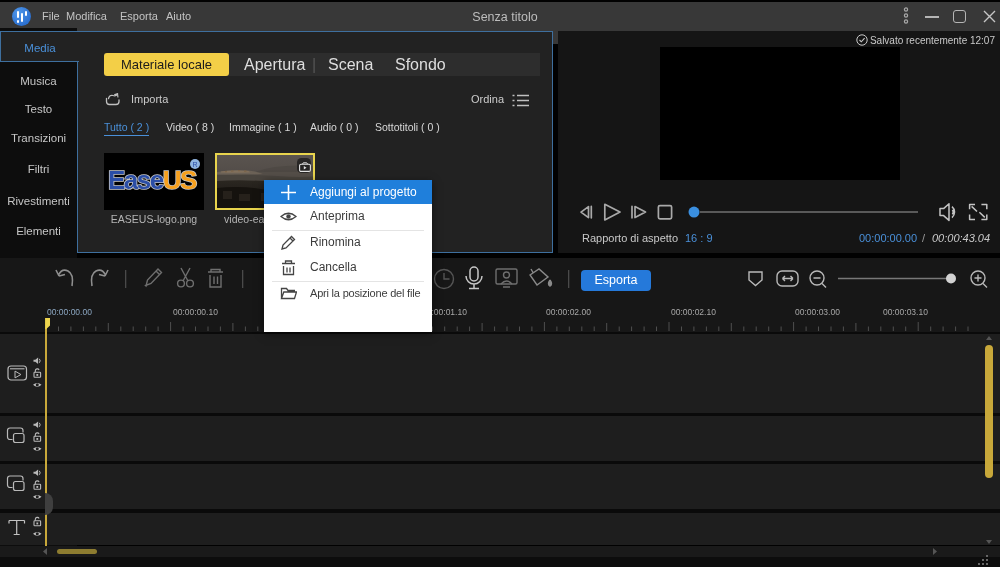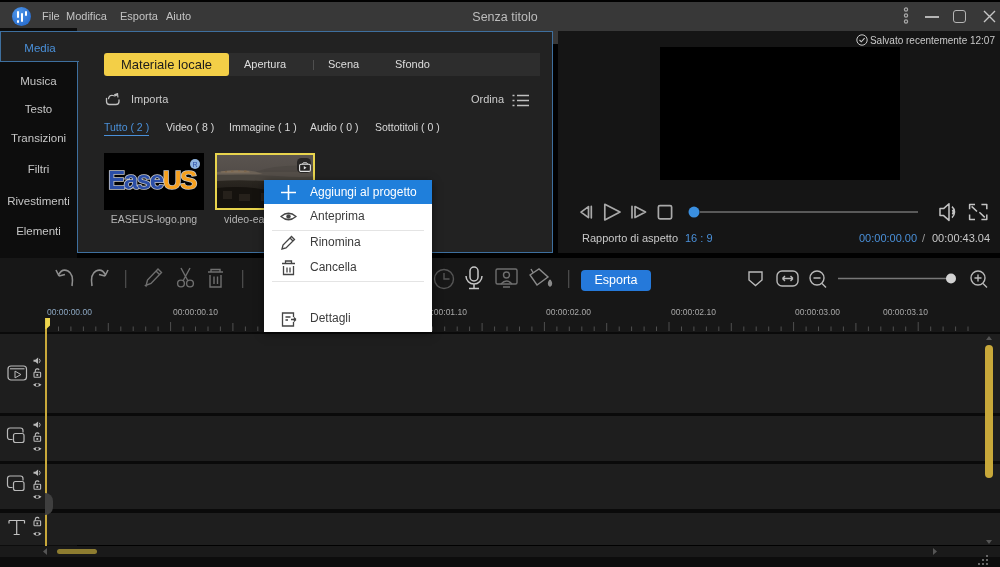--- a/index.html
+++ b/index.html
@@ -26,21 +26,21 @@
   #mediapanel { left:77px; top:31px; width:476px; height:222px; background:#222222;
     border:1px solid #3e6f9e; }
   #mediatab { left:0px; top:31px; width:79px; height:31px; background:#222222;
     border:1px solid #3e6f9e; border-right:none; color:#4a90d9; font-size:11.5px;
     text-align:center; line-height:32px; z-index:3;}
   #tabstrip { left:26px; top:21px; width:436px; height:23px; background:#2d2d2d; }
   #tab-active { position:absolute; left:0; top:0; width:125px; height:23px;
     background:#f3cf47; border-radius:3px; color:#1c1c1c; font-size:13px;
     text-align:center; line-height:23px; }
   .tablabel { position:absolute; top:0; height:23px; line-height:23px;
-    color:#dedede; font-size:11px; }
+    color:#dedede; font-size:16px; }
   #importrow { left:26px; top:60px; width:436px; height:20px; color:#cccccc; font-size:11px; }
   #filterrow { left:26px; top:89px; width:436px; height:16px; font-size:10.5px; color:#d8d8d8; }
   .thumb { position:absolute; top:121px; width:100px; height:57px; background:#000; }
   .caption { position:absolute; top:180.5px; width:100px; text-align:center;
     color:#b5b5b5; font-size:10.5px; }
 
   
   #preview { left:558px; top:31px; width:442px; height:222px; background:#151515; }
   #saved { position:absolute; right:5px; top:2.5px; color:#c9c9c9; font-size:10px; }
   #screen { position:absolute; left:102px; top:16px; width:240px; height:133px; background:#000; }
@@ -235,21 +235,21 @@
           <path d="M394 10.6 A7.2 7.2 0 0 1 394 21.6 M394.3 14 A3 3 0 0 1 394.3 18.2"></path>
           <path d="M417 8.4 H411.6 V13.2 M423.4 8.4 H428.8 V13.2 M428.8 18.6 V23.4 H423.4 M417 23.4 H411.6 V18.6 M413.6 10.4 L419 15.5 M426.8 21.4 L421.4 16.3"></path>
         </g>
       </svg>
     </div>
     <div class="abs" id="previnfo">
       <span style="position:absolute; left:24px;">Rapporto di aspetto</span>
       <span class="blue" style="position:absolute; left:127px;">16 : 9</span>
       <span class="blue" style="position:absolute; left:301px;">00:00:00.00</span>
       <span style="position:absolute; left:364px; color:#9a9a9a;">/</span>
-      <span style="position:absolute; left:374px;">00:00:43.04</span>
+      <span style="position:absolute; left:374px;font-style:italic;">00:00:43.04</span>
     </div>
   </div>
 
   <div class="abs" id="toolbar">
     <svg class="abs" style="left:0; top:0;" width="1000" height="44" viewBox="0 0 1000 44">
 
       <g fill="none" stroke="#8f8f8f" stroke-width="1.6">
         <path d="M59 18 L56 12 M59 18 L65 16.5 M58.5 17 Q62 10 68 13 Q74 16 72 28"></path>
         <path d="M105 18 L108 12 M105 18 L99 16.5 M105.5 17 Q102 10 96 13 Q90 16 92 28"></path>
       </g>
@@ -425,26 +425,25 @@
         </svg>
       <span class="mt">Rinomina</span>
     </div>
     <div class="mrow" style="top:75.2px;">
       <svg class="mi" viewBox="0 0 17 17">
           <path d="M2 4.5 H15 M5.5 4.5 V2 H11.5 V4.5 M3.5 7 V15.5 H13.5 V7 M7 8.5 V13.5 M10 8.5 V13.5" fill="none" stroke="#444" stroke-width="1.3"></path>
         </svg>
       <span class="mt">Cancella</span>
     </div>
     <div class="msep" style="top:100.8px;"></div>
-    <div class="mrow" style="top:126.4px;">
+    <div class="mrow" style="top:100.8px;">
       <svg class="mi" viewBox="0 0 17 17">
-          <path d="M13.5 6 V2 H2.5 V15 H13.5 V11 M5.5 6 H10.5 M5.5 9 H8" fill="none" stroke="#444" stroke-width="1.3"></path>
-          <path d="M11 8.5 H16 M16 8.5 L13.8 6.5 M16 8.5 L13.8 10.5" fill="none" stroke="#444" stroke-width="1.3"></path>
+          <path d="M1.5 13.5 V3.5 H6.5 L8 5.5 H15 M1.5 13.5 L3.8 7 H16.5 L14.5 13.5 Z" fill="none" stroke="#444" stroke-width="1.3"></path>
         </svg>
-      <span class="mt">Dettagli</span>
+      <span class="mt" style="font-size:11px; letter-spacing:-0.2px;">Apri la posizione del file</span>
     </div>
   </div>
 </div>
 
 <svg class="abs" style="left:40px; top:546px; position:absolute;" width="10" height="11" viewBox="0 0 10 11">
   <path d="M7 2 L3 5.5 L7 9 Z" fill="#555"></path>
 </svg>
 <svg class="abs" style="left:930px; top:546px; position:absolute;" width="10" height="11" viewBox="0 0 10 11">
   <path d="M3 2 L7 5.5 L3 9 Z" fill="#555"></path>
 </svg>

